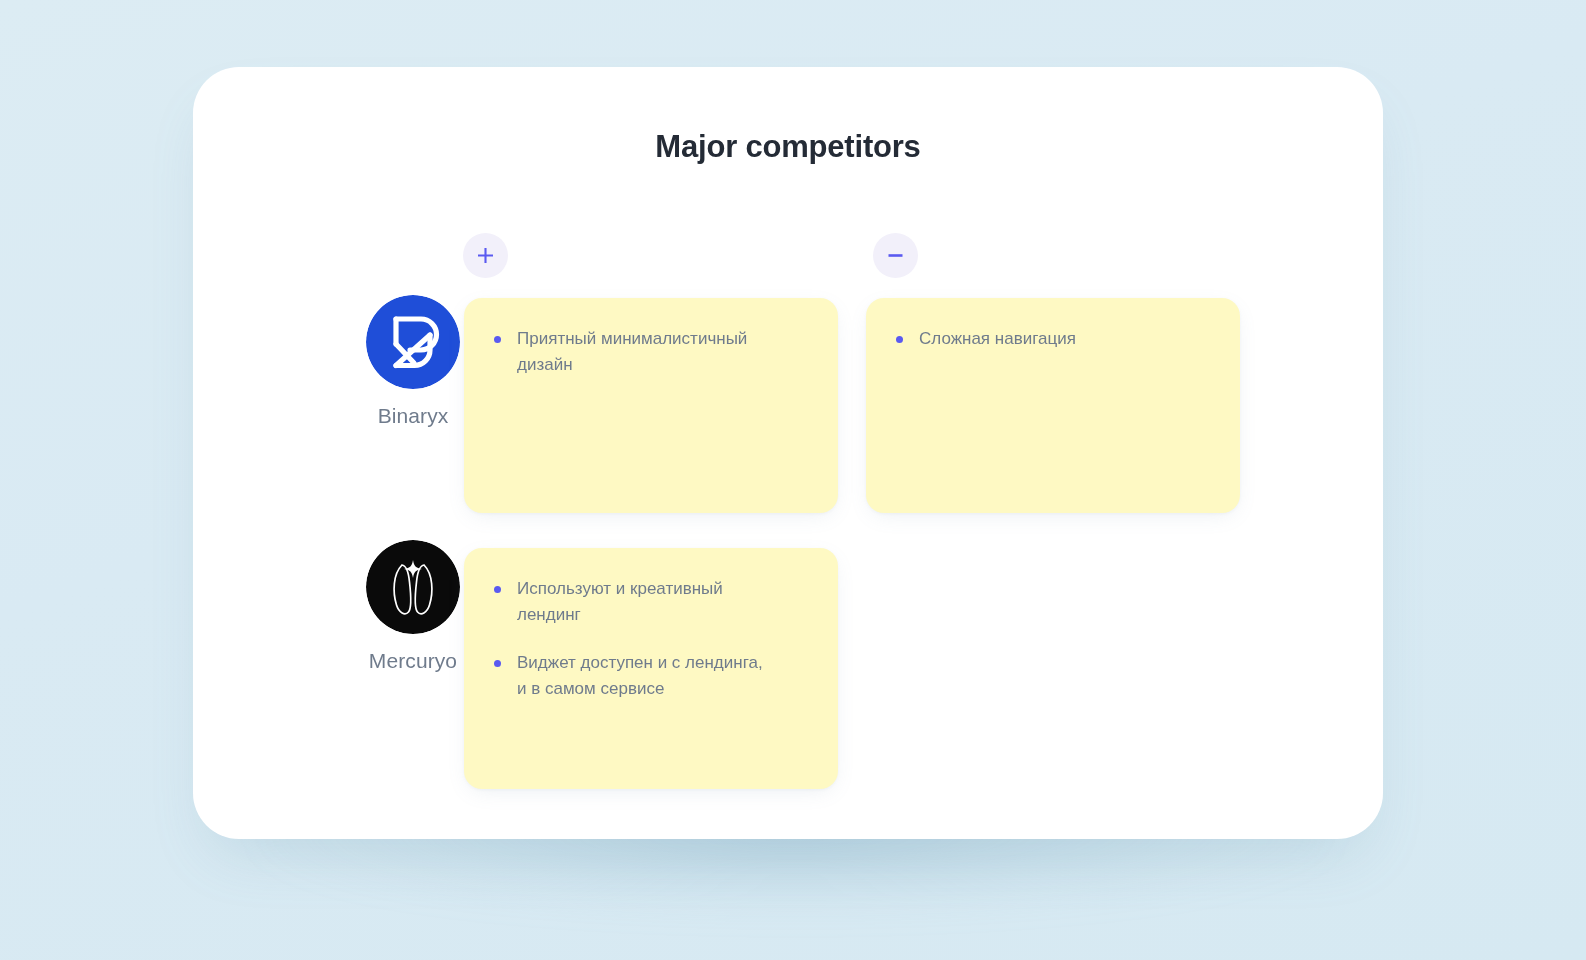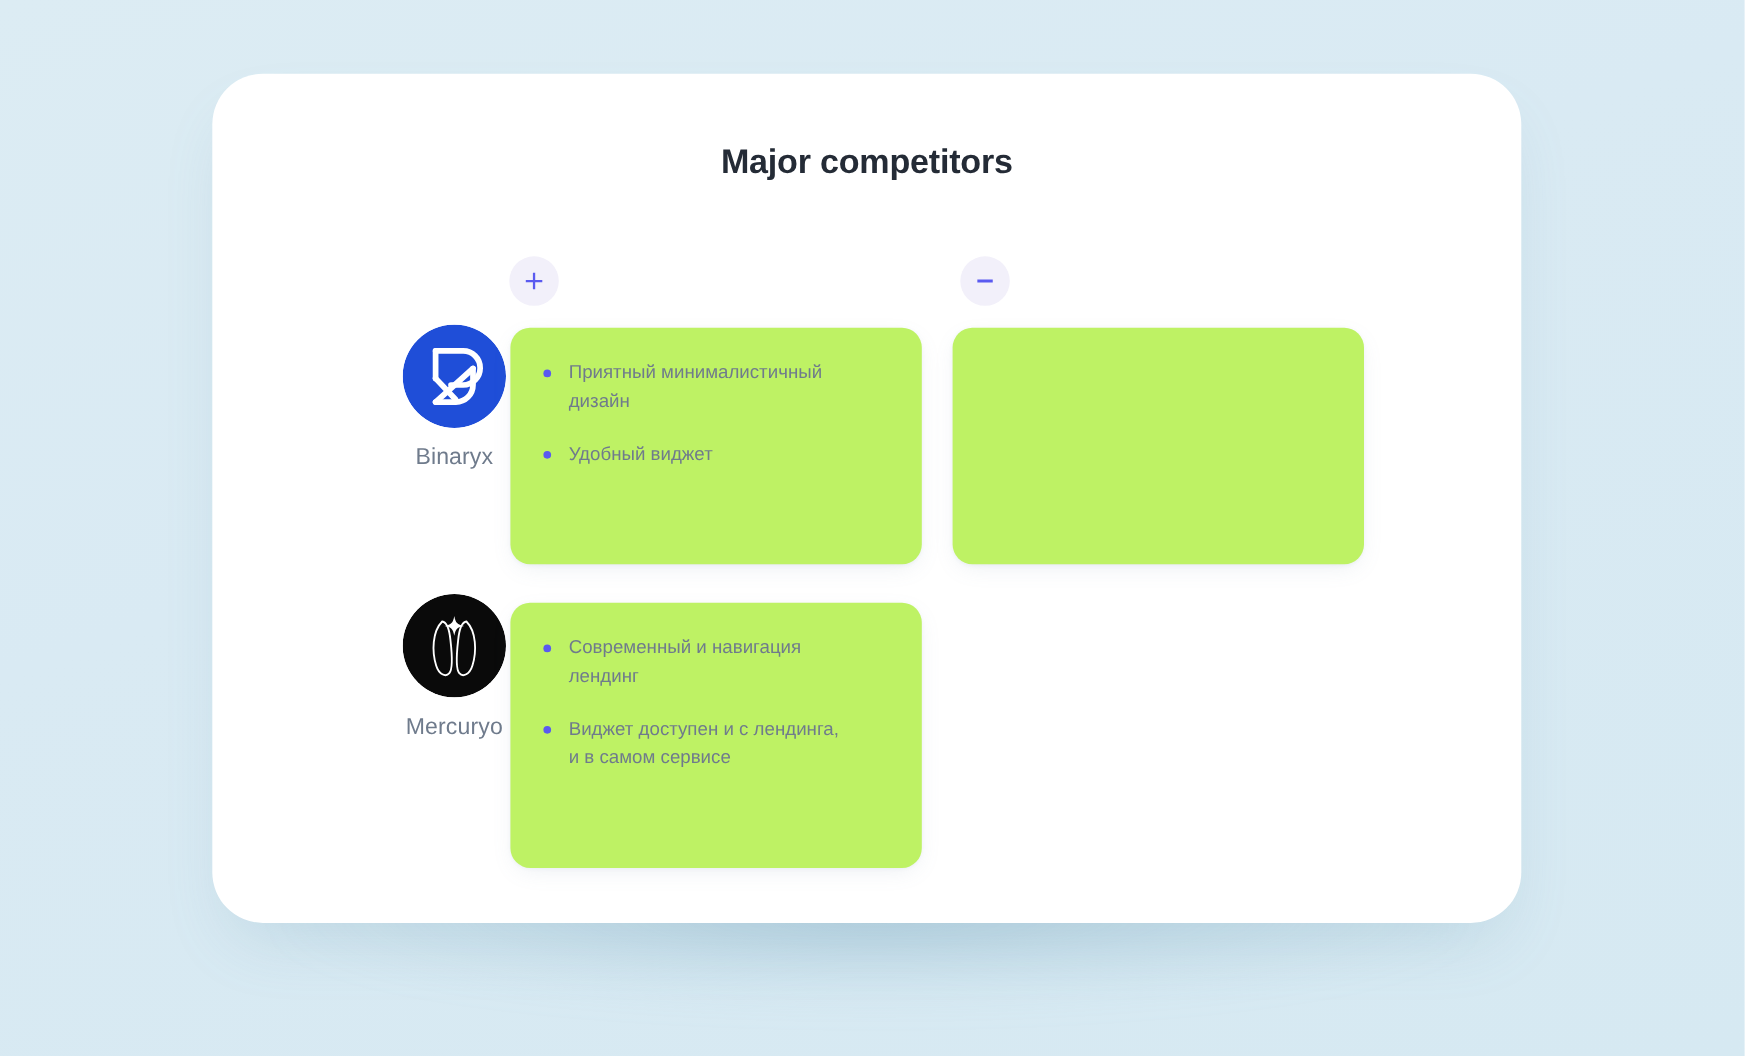--- a/index.html
+++ b/index.html
@@ -109,21 +109,21 @@
   .brand-name {
     margin-top: 15px;
     font-size: 21px;
     color: #6f7b8c;
     letter-spacing: 0.1px;
   }
 
   
   .card {
     position: absolute;
-    background: #bef264;
+    background: #fef9c3;
     border-radius: 18px;
     box-shadow: 0 6px 22px -6px rgba(120,140,170,0.16), 0 1px 3px rgba(120,140,170,0.07);
     box-sizing: border-box;
     padding: 28px 30px 24px 30px;
   }
   .card.c11 { left: 271px; top: 231px; width: 374px; height: 215px; }
   .card.c12 { left: 673px; top: 231px; width: 374px; height: 215px; }
   .card.c21 { left: 271px; top: 481px; width: 374px; height: 241px; }
   .card.c22 { left: 673px; top: 481px; width: 374px; height: 241px; }
 
@@ -197,44 +197,44 @@
             <path d="M30 49 L48 68" stroke="#ffffff" stroke-width="5.2" fill="none" stroke-linecap="round" stroke-linejoin="round"></path>
           </svg>
         </span>
         <div class="brand-name">Binaryx</div>
       </div>
 
       <div class="card c11">
         <ul class="bullet-list">
           <li class="bullet-item">Приятный минималистичный
 дизайн</li>
-          <li class="bullet-item">Удобный виджет</li>
         </ul>
       </div>
 
       <div class="card c12">
         <ul class="bullet-list">
+          <li class="bullet-item">Сложная навигация</li>
         </ul>
       </div>
 
       <div class="brand row2">
         <span class="brand-logo">
           <svg width="94" height="94" viewBox="0 0 94 94" aria-hidden="true">
             <circle cx="47" cy="47" r="47" fill="#0a0a0a"></circle>
             <path d="M36 25 C27 34 26.5 52 30.5 65 C33 73 39 76 42.5 72 C45.5 68.5 45 55 43.5 42 C42.5 32 40 25.5 36 25 Z" fill="none" stroke="#ffffff" stroke-width="1.7"></path>
             <path d="M58 25 C67 34 67.5 52 63.5 65 C61 73 55 76 51.5 72 C48.5 68.5 49 55 50.5 42 C51.5 32 54 25.5 58 25 Z" fill="none" stroke="#ffffff" stroke-width="1.7"></path>
             <path d="M47 20 C48.2 26.4 49.6 27.8 56 29 C49.6 30.2 48.2 31.6 47 38 C45.8 31.6 44.4 30.2 38 29 C44.4 27.8 45.8 26.4 47 20 Z" fill="#ffffff"></path>
           </svg>
         </span>
         <div class="brand-name">Mercuryo</div>
       </div>
 
       <div class="card c21">
         <ul class="bullet-list">
-          <li class="bullet-item">Современный и навигация
+          <li class="bullet-item">Используют и креативный
 лендинг</li>
           <li class="bullet-item">Виджет доступен и с лендинга,
 и в самом сервисе</li>
         </ul>
       </div>
 
 
     </div>
   </div>
 </div>

